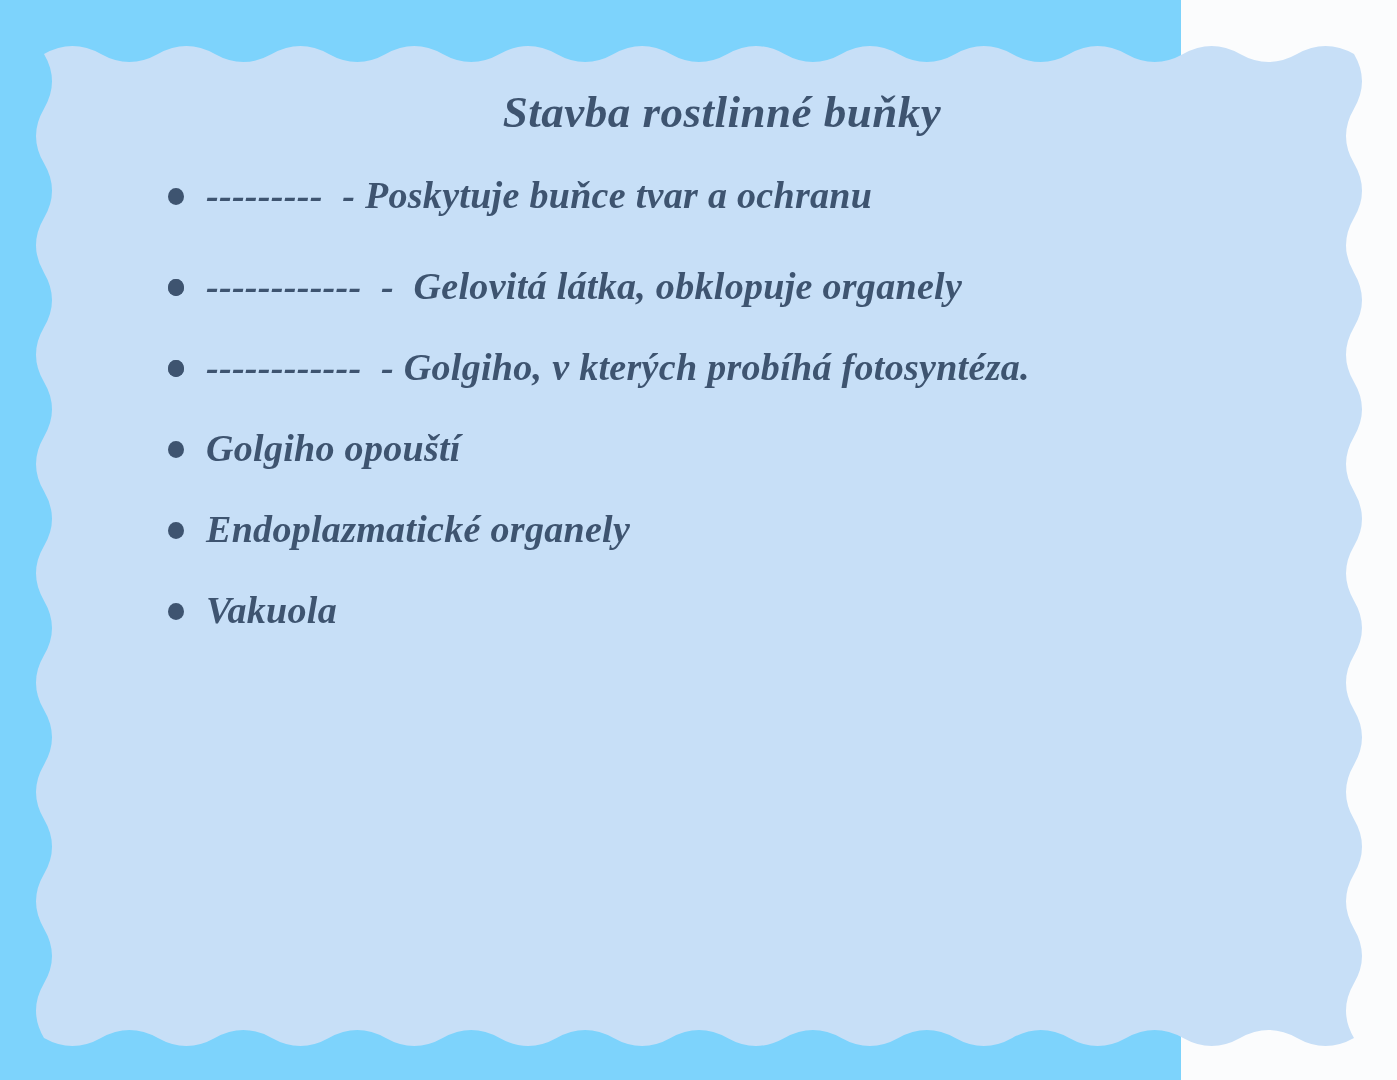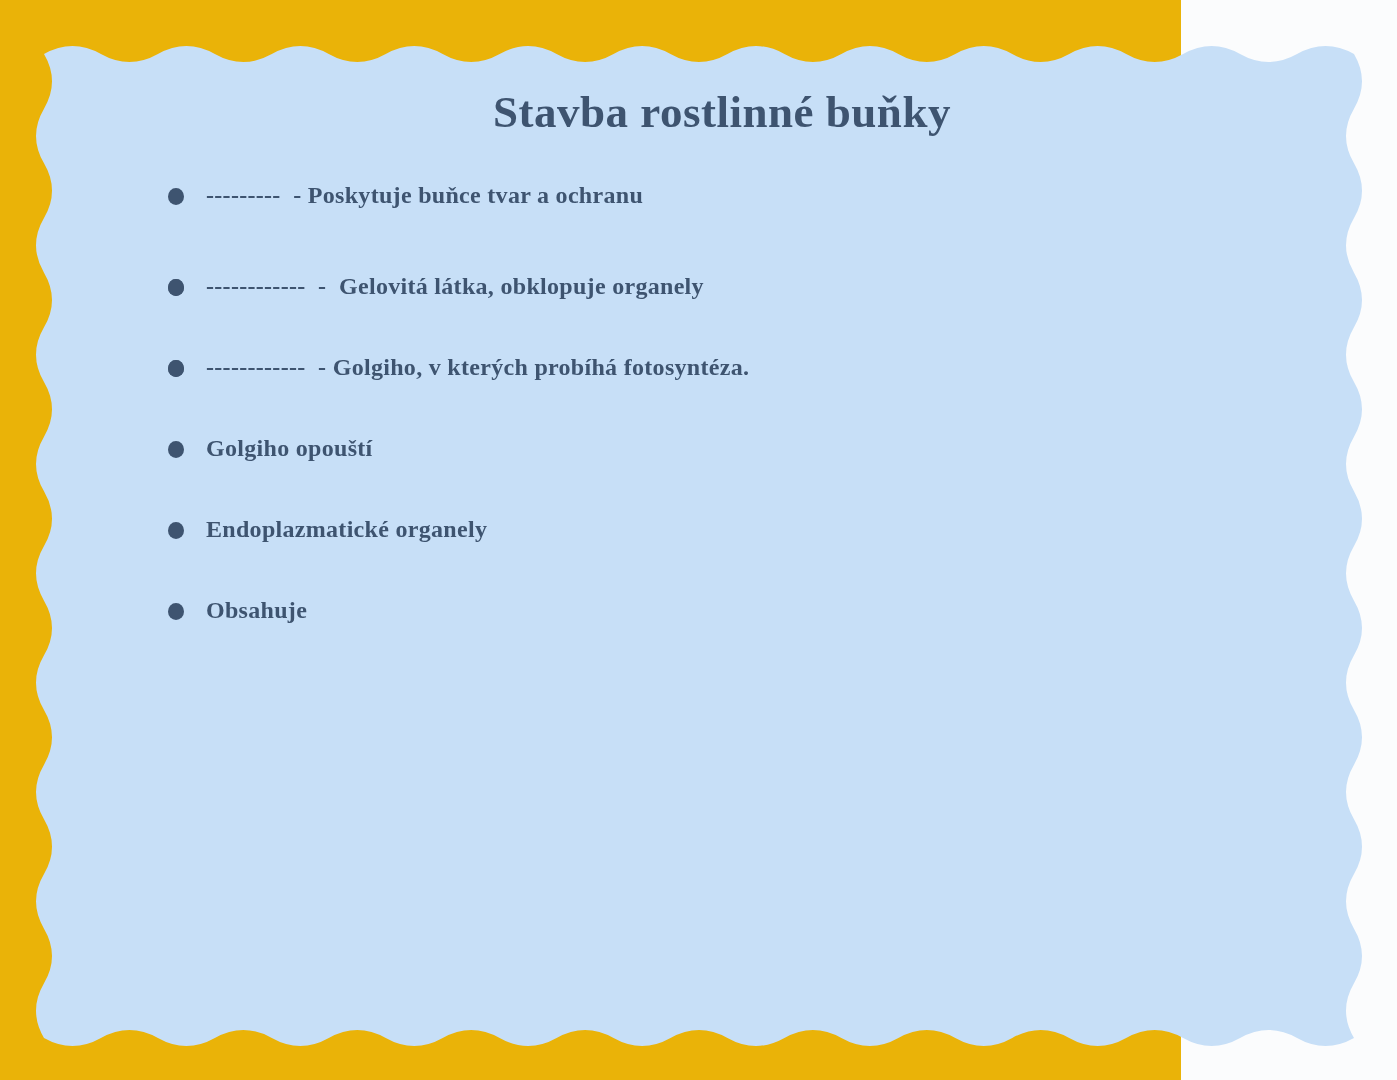--- a/index.html
+++ b/index.html
@@ -5,21 +5,22 @@
   html, body { margin: 0; padding: 0; }
   body {
     width: 1397px; height: 1080px;
     background: #fbfcfd;
     font-family: "Liberation Serif", "DejaVu Serif", serif;
     overflow: hidden;
   }
   .stage {
     position: relative;
     width: 1181px; height: 1080px;
-    background: #eab308;
+    background: #7dd3fc;
+    font-style: italic;
   }
   .card-svg {
     position: absolute;
     left: 0; top: 0;
     width: 1397px; height: 1080px;
     display: block;
   }
   .content {
     position: absolute;
     left: 48px; top: 54px;
@@ -37,21 +38,21 @@
   }
   ul.bullet-list {
     list-style: none;
     margin: 27px 0 0 120px;
     padding: 0;
   }
   ul.bullet-list li {
     position: relative;
     padding-left: 38px;
     max-width: 990px;
-    font-size: 24px;
+    font-size: 38px;
     font-weight: bold;
     line-height: 57px;
     margin-bottom: 24px;
   }
   ul.bullet-list li:first-child { margin-bottom: 34px; }
   .bullet-marker {
     position: absolute;
     left: 0; top: 21px;
     width: 16px; height: 17px;
     border-radius: 50%;
@@ -96,17 +97,17 @@
       <li>
         <span class="bullet-marker"></span>
         <span class="bullet-text">Golgiho opouští</span>
       </li>
       <li>
         <span class="bullet-marker"></span>
         <span class="bullet-text">Endoplazmatické organely</span>
       </li>
       <li>
         <span class="bullet-marker"></span>
-        <span class="bullet-text">Obsahuje</span>
+        <span class="bullet-text">Vakuola</span>
       </li>
     </ul>
   </div>
 </div>
 
 </body></html>

